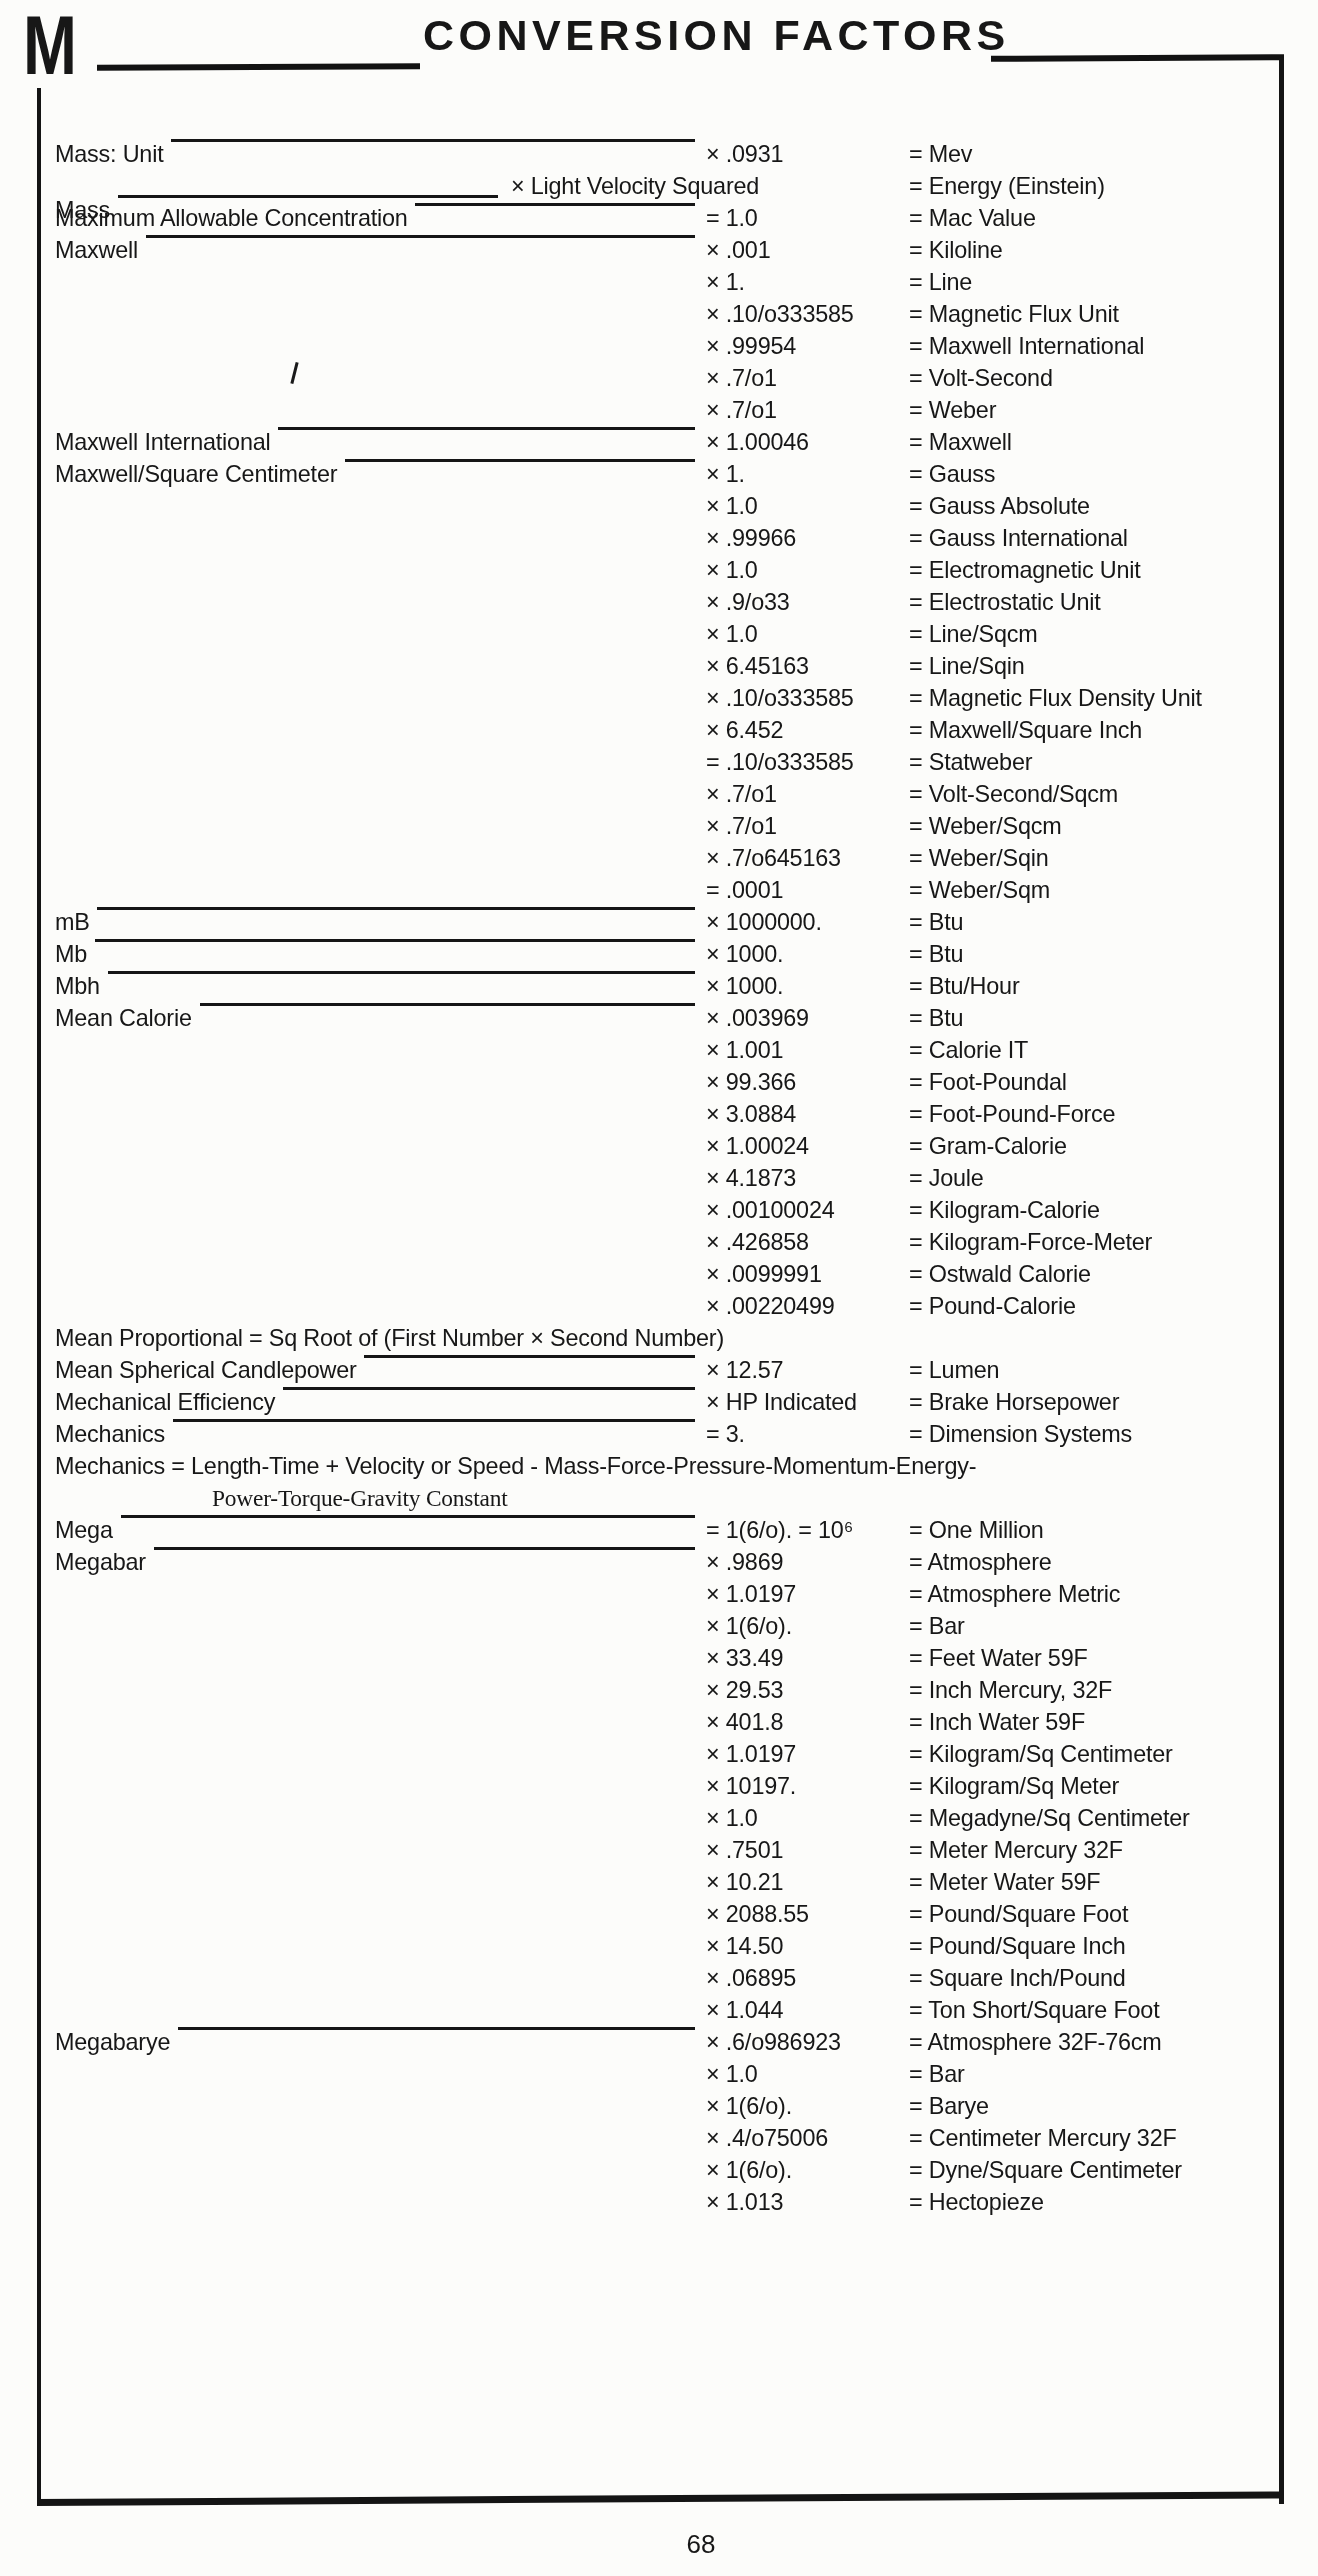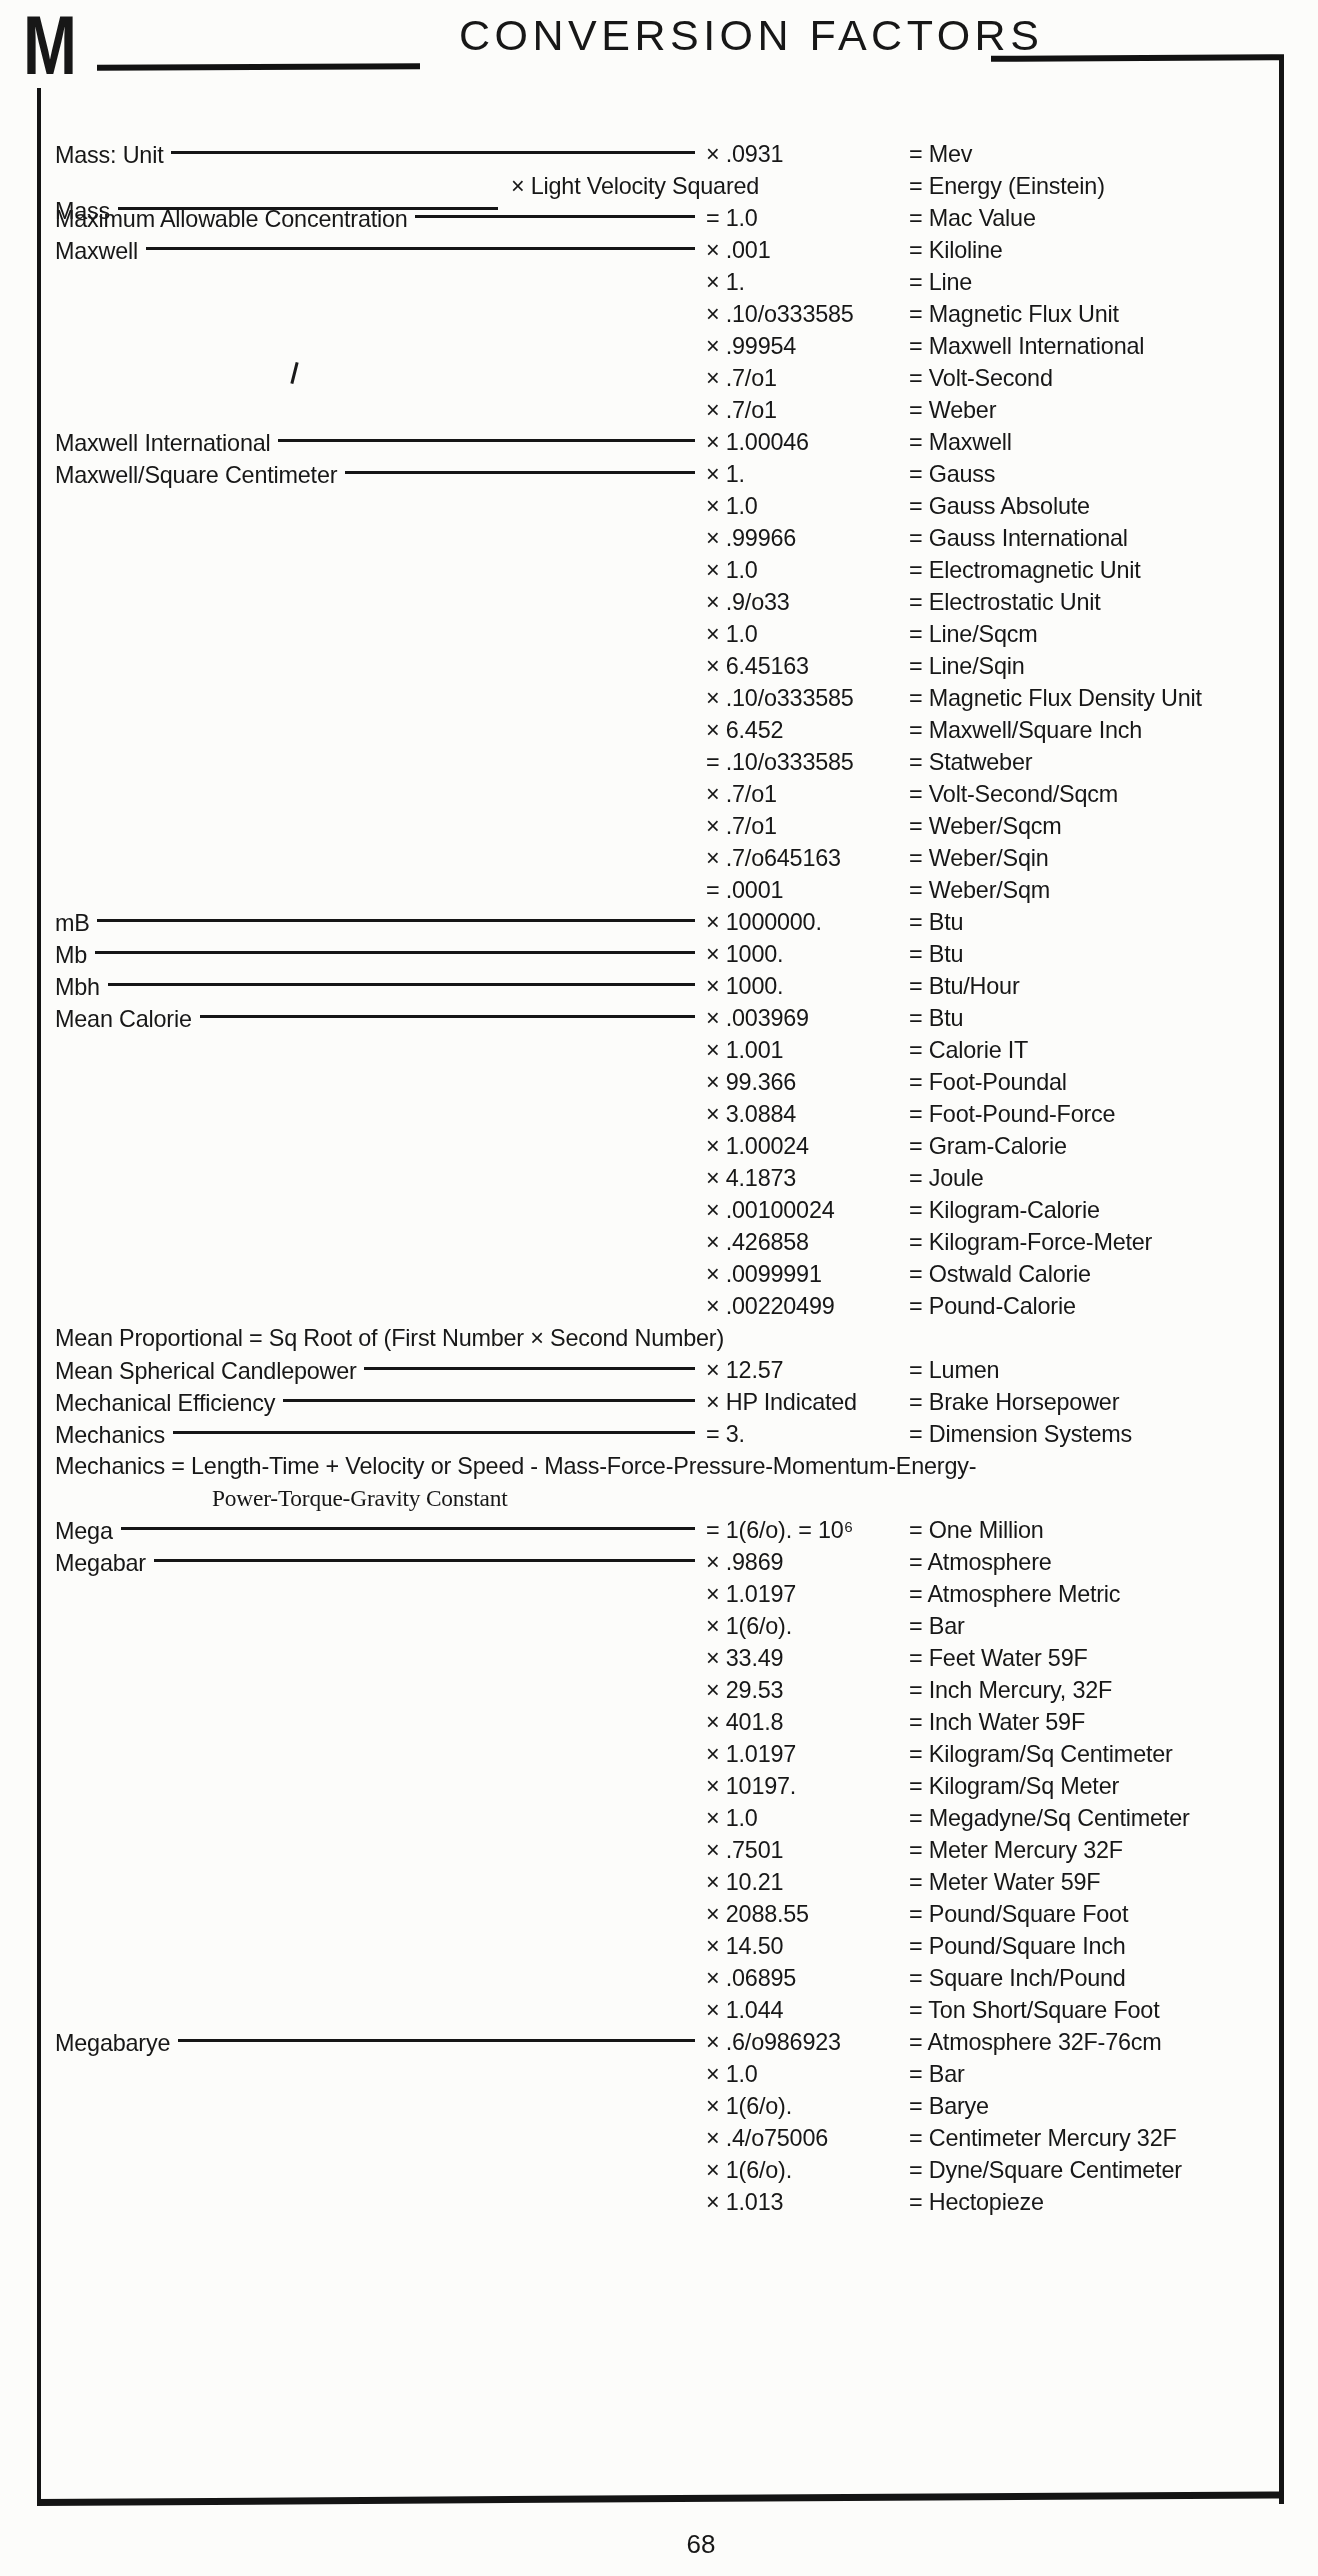--- a/index.html
+++ b/index.html
@@ -13,36 +13,36 @@
   }
   
   .letter-m{
     position:absolute;left:23.4px;top:3.9px;
     font-size:83px;font-weight:700;line-height:1;
     transform:scaleX(.78);transform-origin:left top;
     letter-spacing:-1.9px;
   }
   .page-title{
     position:absolute;left:423px;top:14.3px;
-    font-size:43px;font-weight:400;line-height:1;
-    letter-spacing:4.5px;white-space:nowrap;margin-left:36px;
+    font-size:43px;font-weight:700;line-height:1;
+    letter-spacing:4.5px;white-space:nowrap;
   }
   .rule{position:absolute;background:#121212;}
   .rule-left{left:97px;top:64px;width:323px;height:5.8px;transform:rotate(-0.25deg);}
   .rule-right{left:991px;top:55px;width:293px;height:5.8px;transform:rotate(-0.3deg);}
   
   .border-left{position:absolute;left:37px;top:88px;width:3.9px;height:2416px;background:#141414;}
   .border-right{position:absolute;left:1279px;top:58px;width:5.2px;height:2446px;background:#141414;}
   .border-bottom{position:absolute;left:37px;top:2499px;width:1247px;height:6.5px;background:#141414;transform:rotate(-0.35deg);transform-origin:left center;}
   
   .rows{position:absolute;left:0;top:139px;width:1318px;}
   .row{position:relative;height:32px;font-size:23.4px;letter-spacing:-0.2px;}
   .row .left{
     position:absolute;left:55px;top:0;height:100%;width:641px;
-    display:flex;align-items:center;
+    display:flex;align-items:flex-start;
   }
   .row .name{white-space:nowrap;line-height:31px;}
   .row .leader{flex:1 1 auto;height:3.2px;background:#161616;margin:0 1.3px 4.5px 7.8px;}
   .row.wide-factor .left{width:444px;margin-top:24px;}
   .row .factor{position:absolute;left:706px;top:0;line-height:31px;white-space:nowrap;}
   .row.wide-factor .factor{left:511px;}
   .row .result{position:absolute;left:909px;top:0;line-height:31px;white-space:nowrap;}
   .row .textline{position:absolute;left:55px;top:0;line-height:31px;white-space:nowrap;}
   .row .textline.indent{left:212px;font-family:Liberation Serif, serif;}
   

